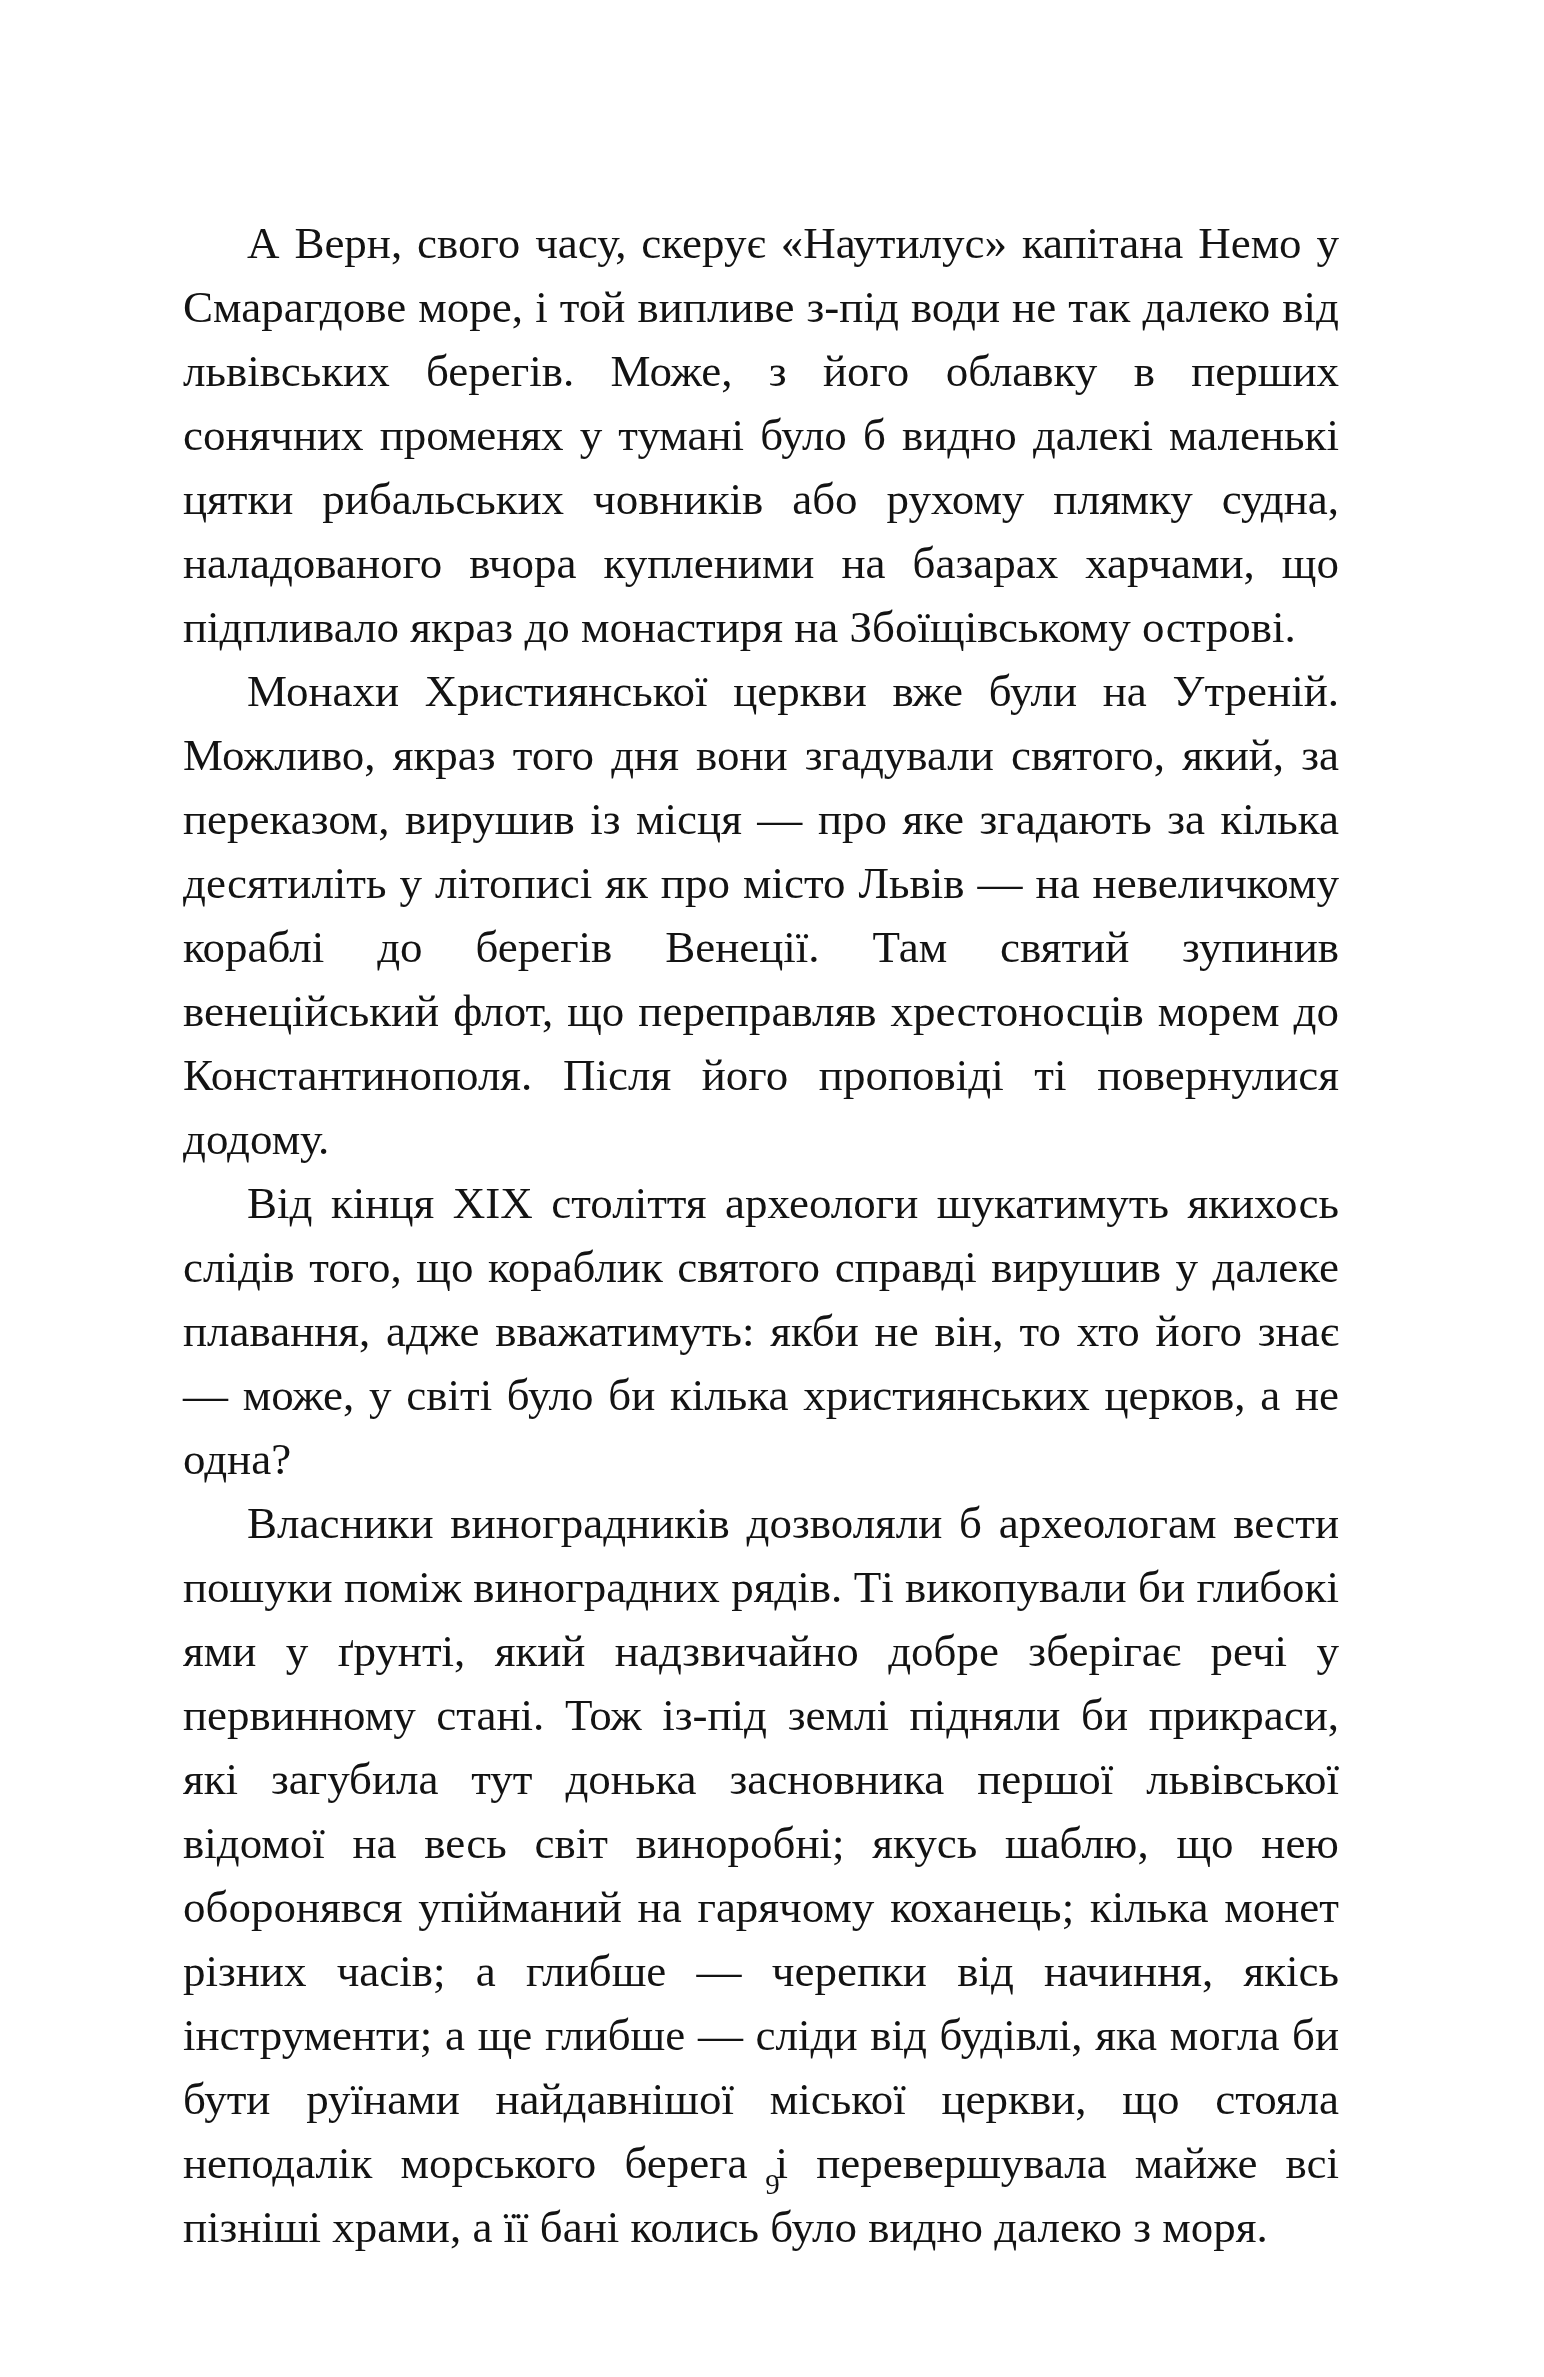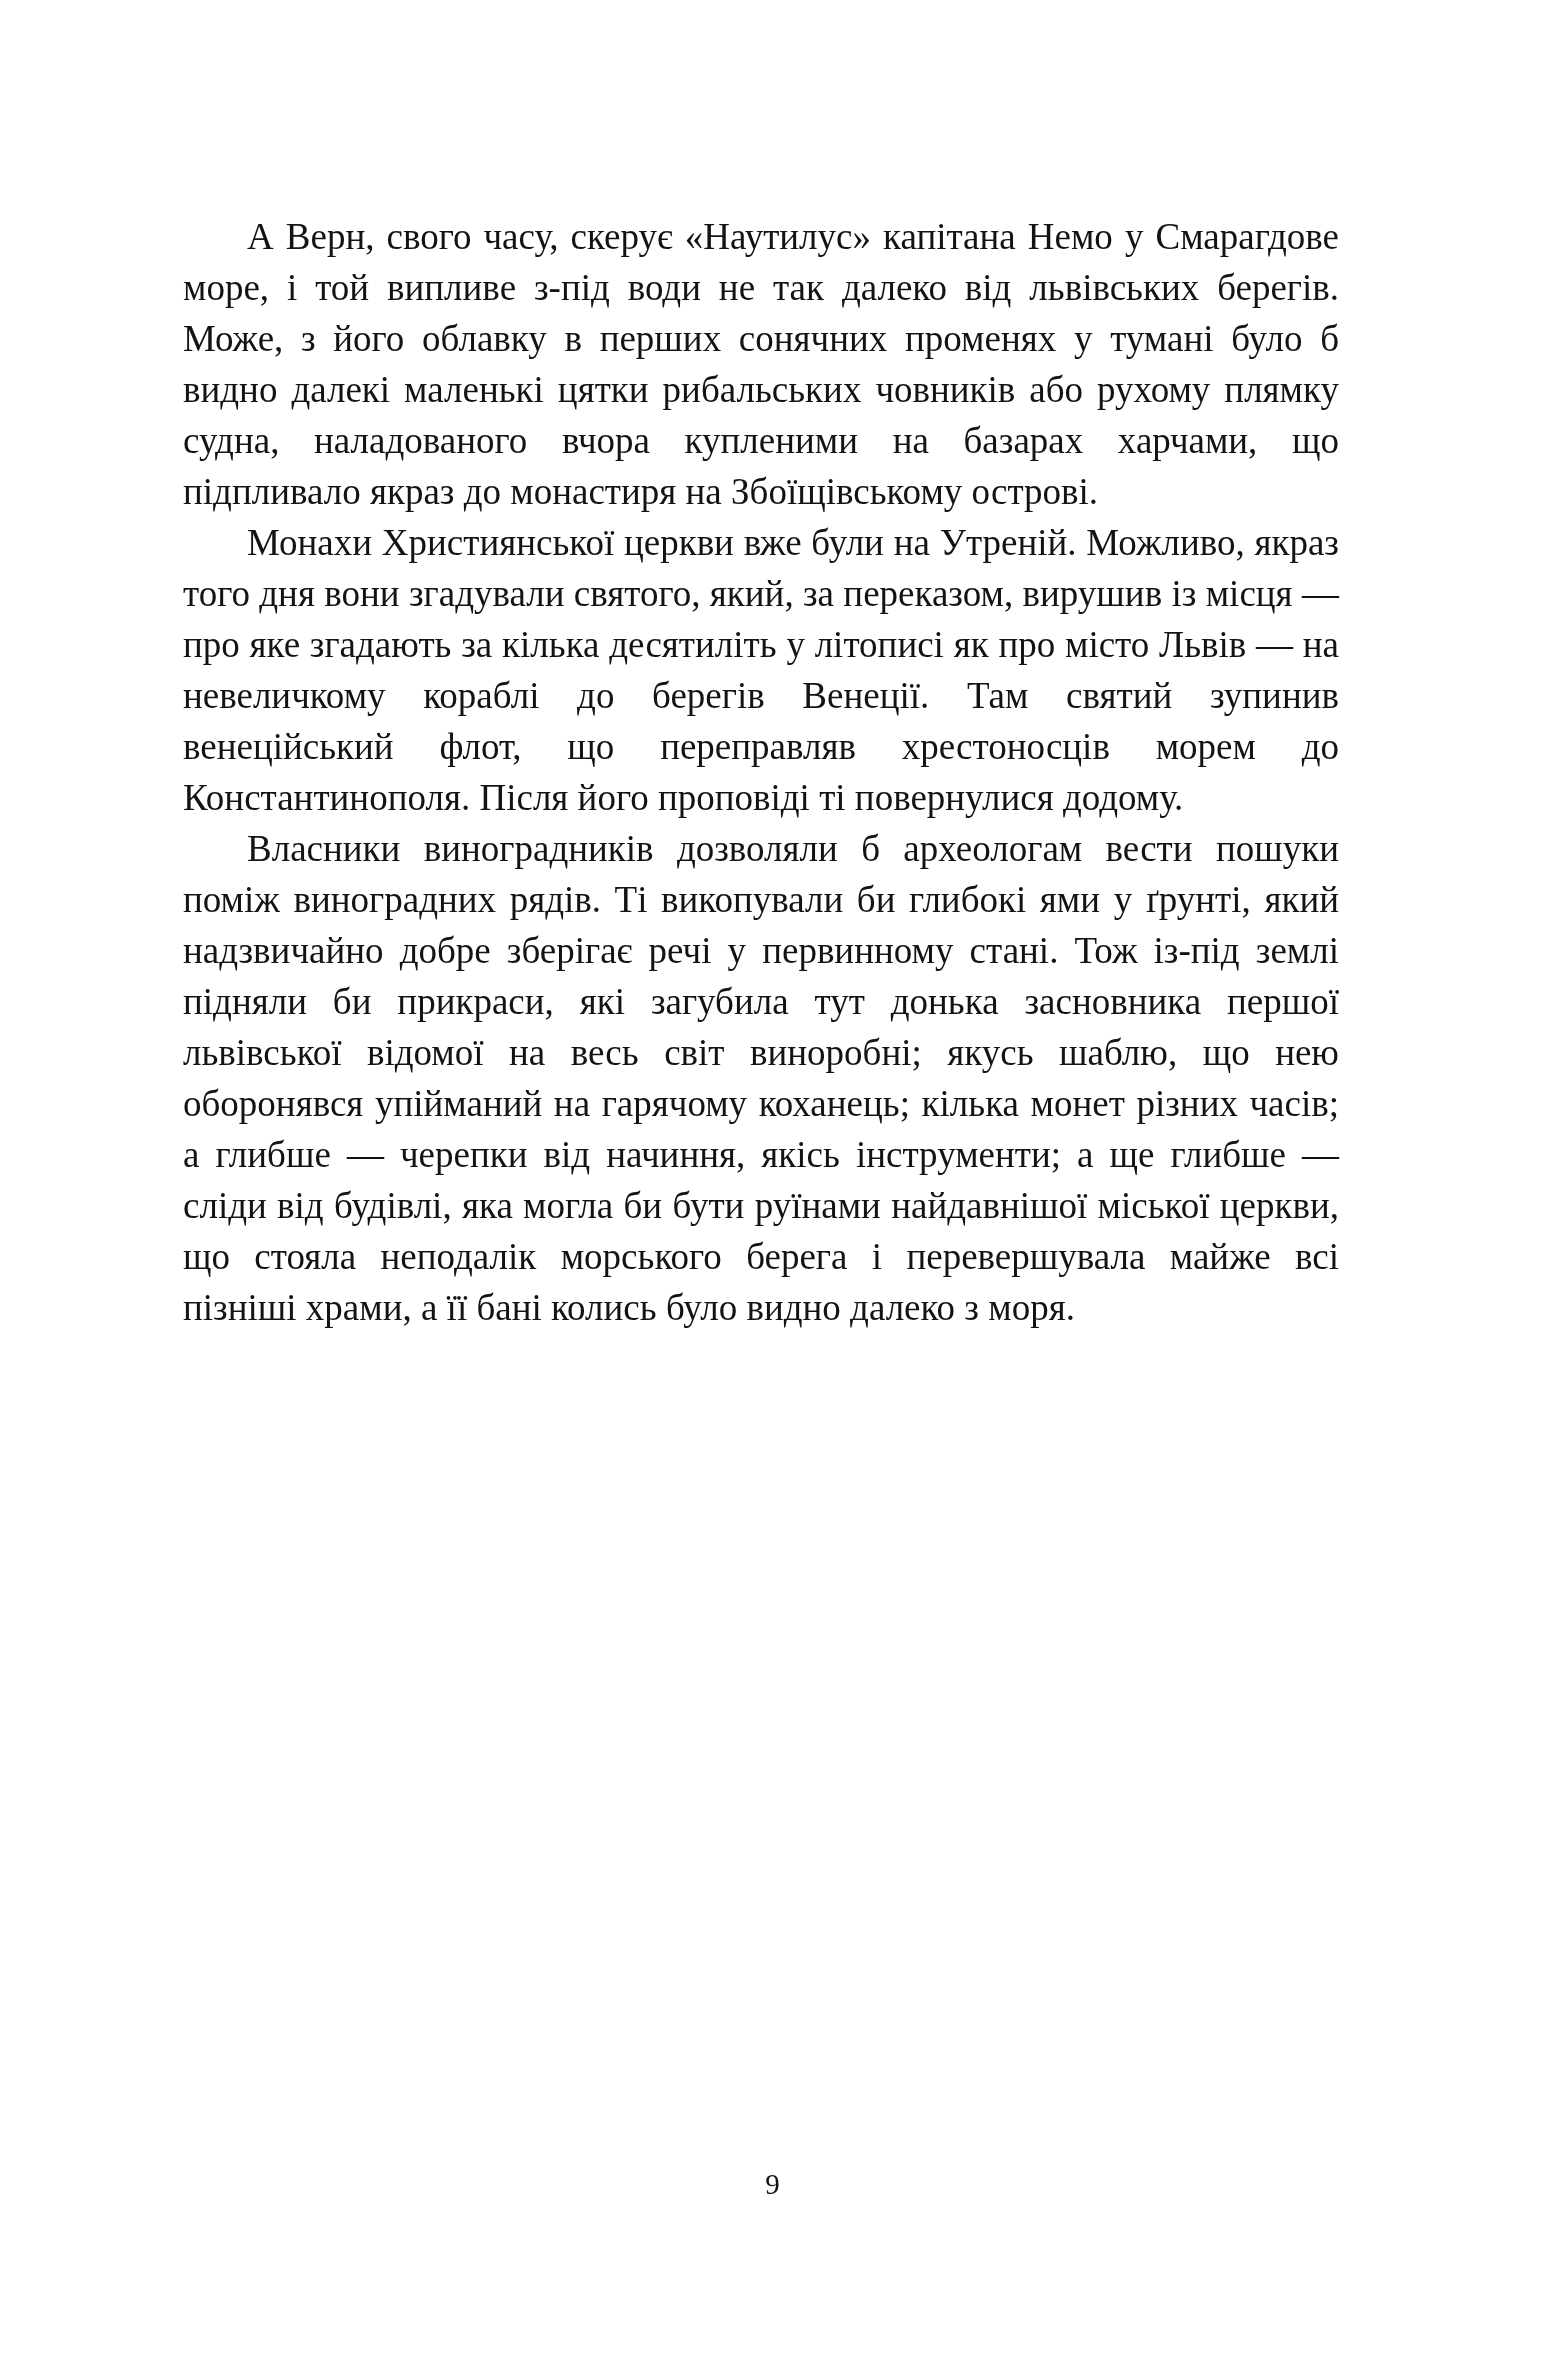--- a/index.html
+++ b/index.html
@@ -15,22 +15,22 @@
     background: #ffffff;
     overflow: hidden;
     box-sizing: border-box;
   }
   .text-column {
     position: absolute;
     left: 183px;
     top: 211px;
     width: 1156px;
     font-family: "Liberation Serif", "DejaVu Serif", serif;
-    font-size: 37px;
-    line-height: 51px;
+    font-size: 45px;
+    line-height: 64px;
     color: #131313;
     text-align: justify;
     text-justify: inter-word;
     -webkit-hyphens: none;
     hyphens: none;
     font-kerning: normal;
   }
   .para {
     margin: 0;
     padding: 0;
@@ -53,19 +53,20 @@
   }
 </style>
 </head>
 <body>
 
 <div class="page">
 
   <div class="text-column">
     <p class="para">А Верн, свого часу, скерує «Наутилус» капітана Немо у Смарагдове море, і той випливе з-під води не так далеко від львівських берегів. Може, з його облавку в перших сонячних променях у тумані було б видно далекі маленькі цятки рибальських човників або рухому плямку судна, наладованого вчора купленими на базарах харчами, що підпливало якраз до монастиря на Збоїщівському острові.</p>
     <p class="para">Монахи Християнської церкви вже були на Утреній. Можливо, якраз того дня вони згадували святого, який, за переказом, вирушив із місця — про яке згадають за кілька десятиліть у літописі як про місто Львів — на невеличкому кораблі до берегів Венеції. Там святий зупинив венеційський флот, що переправляв хрестоносців морем до Константинополя. Після його проповіді ті повернулися додому.</p>
+    <p class="para last-line-left">Від кінця XIX століття археологи шукатимуть якихось слідів того, що кораблик святого справді вирушив у далеке плавання, адже вважатимуть: якби не він, то хто його знає — може, у світі було би кілька християнських церков, а не одна?</p>
     <p class="para last-line-left">Власники виноградників дозволяли б археологам вести пошуки поміж виноградних рядів. Ті викопували би глибокі ями у ґрунті, який надзвичайно добре зберігає речі у первинному стані. Тож із-під землі підняли би прикраси, які загубила тут донька засновника першої львівської відомої на весь світ виноробні; якусь шаблю, що нею оборонявся упійманий на гарячому коханець; кілька монет різних часів; а глибше — черепки від начиння, якісь інструменти; а ще глибше — сліди від будівлі, яка могла би бути руїнами найдавнішої міської церкви, що стояла неподалік морського берега і перевершувала майже всі пізніші храми, а її бані колись було видно далеко з моря.</p>
   </div>
 
   <div class="page-number">9</div>
 
 </div>
 
 
 </body></html>

